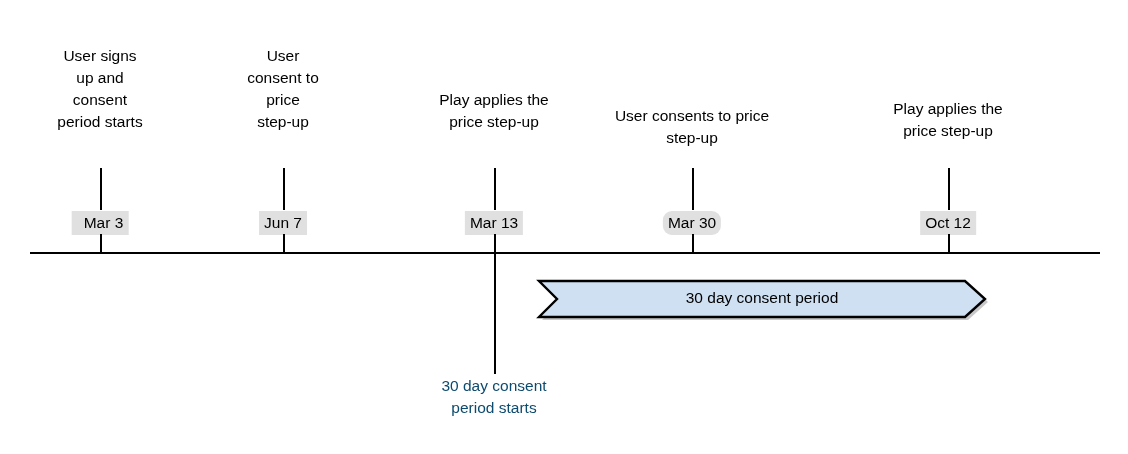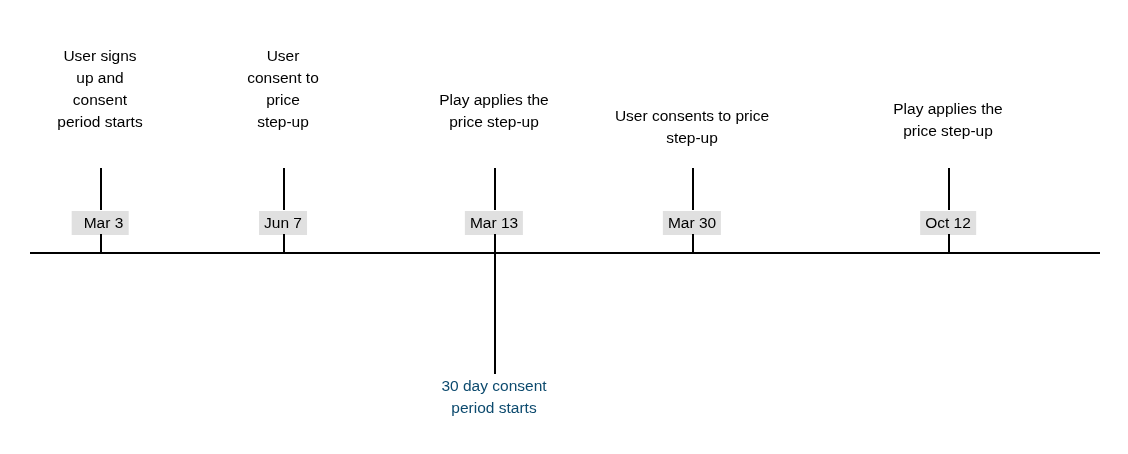--- a/index.html
+++ b/index.html
@@ -117,30 +117,37 @@
 
   <div class="tick" style="left:100px; top:168px; height:42px;"></div>
   <div class="tick" style="left:283px; top:168px; height:42px;"></div>
   <div class="tick" style="left:494px; top:168px; height:42px;"></div>
   <div class="tick" style="left:692px; top:168px; height:42px;"></div>
   <div class="tick" style="left:948px; top:168px; height:42px;"></div>
 
   <div class="date-chip" style="left:100px; top:211px;padding-left:12px;">Mar 3</div>
   <div class="date-chip" style="left:283px; top:211px;">Jun 7</div>
   <div class="date-chip" style="left:494px; top:211px;">Mar 13</div>
-  <div class="date-chip" style="left:692px; top:211px;">Mar 30</div>
+  <div class="date-chip" style="left:692px; top:211px;border-radius:9px;">Mar 30</div>
   <div class="date-chip" style="left:948px; top:211px;">Oct 12</div>
 
   <div class="tick" style="left:100px; top:234px; height:19px;"></div>
   <div class="tick" style="left:283px; top:234px; height:19px;"></div>
   <div class="tick" style="left:692px; top:234px; height:19px;"></div>
   <div class="tick" style="left:948px; top:234px; height:19px;"></div>
 
   <div class="tick" style="left:494px; top:234px; height:140px;"></div>
 
   <div class="axis-line" style="left:30px; top:252px; width:1070px;"></div>
 
 
+  <div class="band" style="left:537px; top:278px; width:450px;">
+    <svg viewBox="0 0 450 40" preserveAspectRatio="none">
+      <polygon points="2,3 428,3 448,21 428,39 2,39 20,21" fill="#9a9a9a" opacity="0.55" transform="translate(3,3)"></polygon>
+      <polygon points="2,3 428,3 448,21 428,39 2,39 20,21" fill="#cfe0f2" stroke="#000000" stroke-width="2.4" stroke-linejoin="miter"></polygon>
+    </svg>
+    <div class="band-label">30 day consent period</div>
+  </div>
 
   <div class="bottom-note" style="left:494px; top:375px; width:230px;">30 day consent
 period starts</div>
 
 </div>
 
 </body></html>

